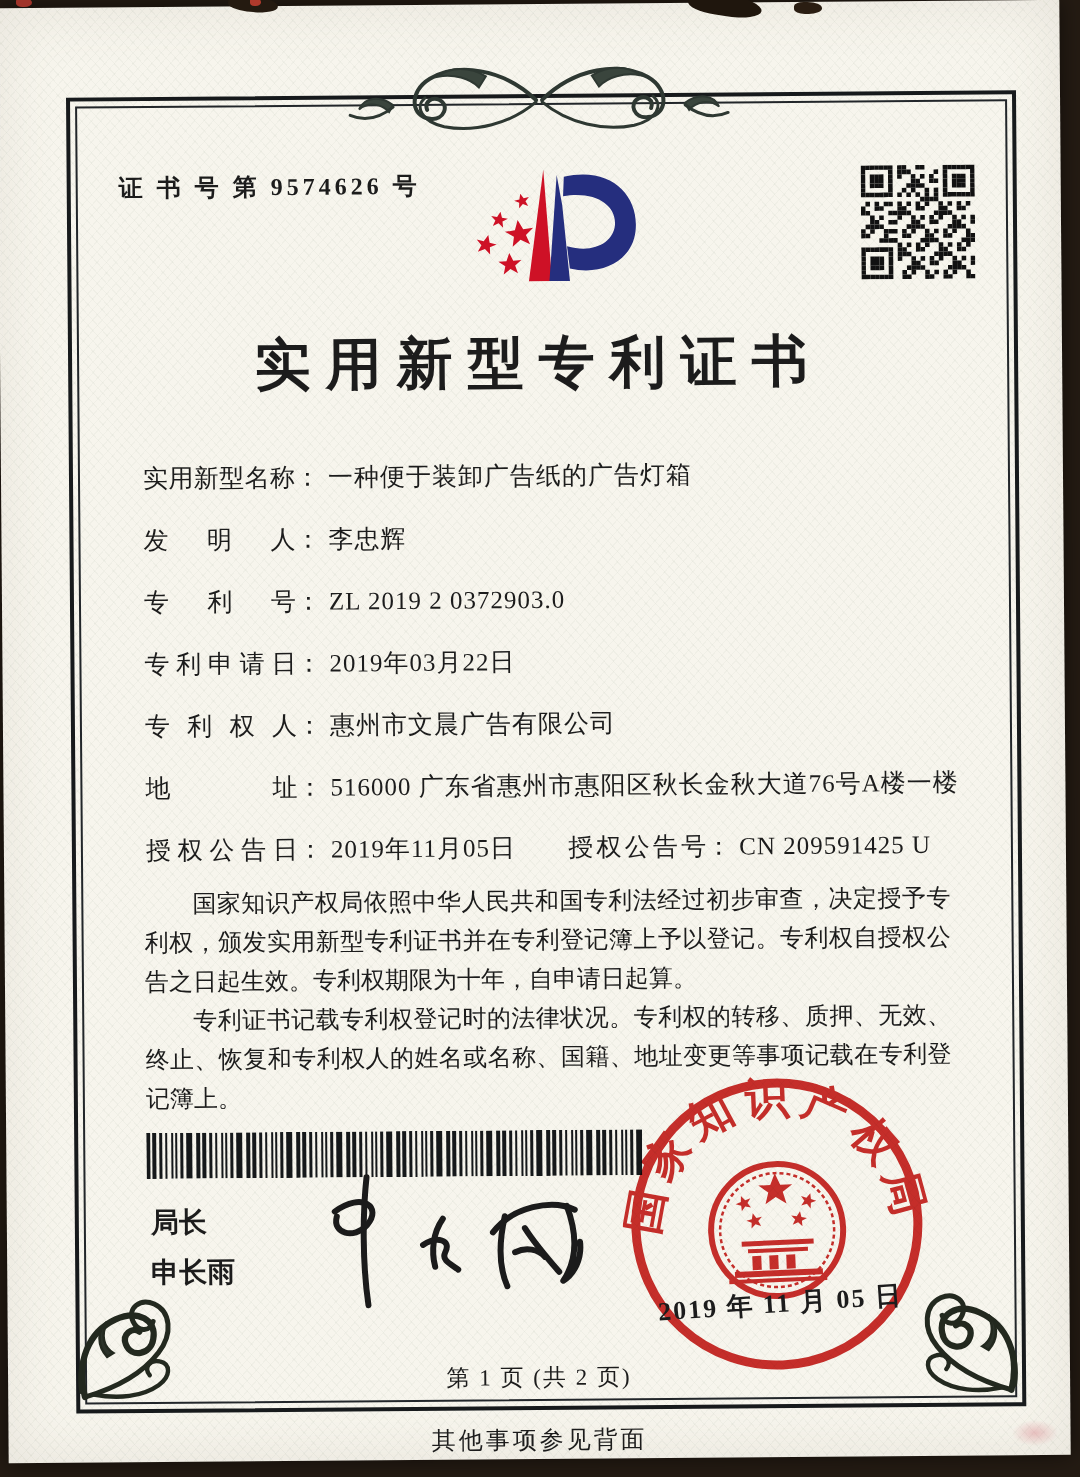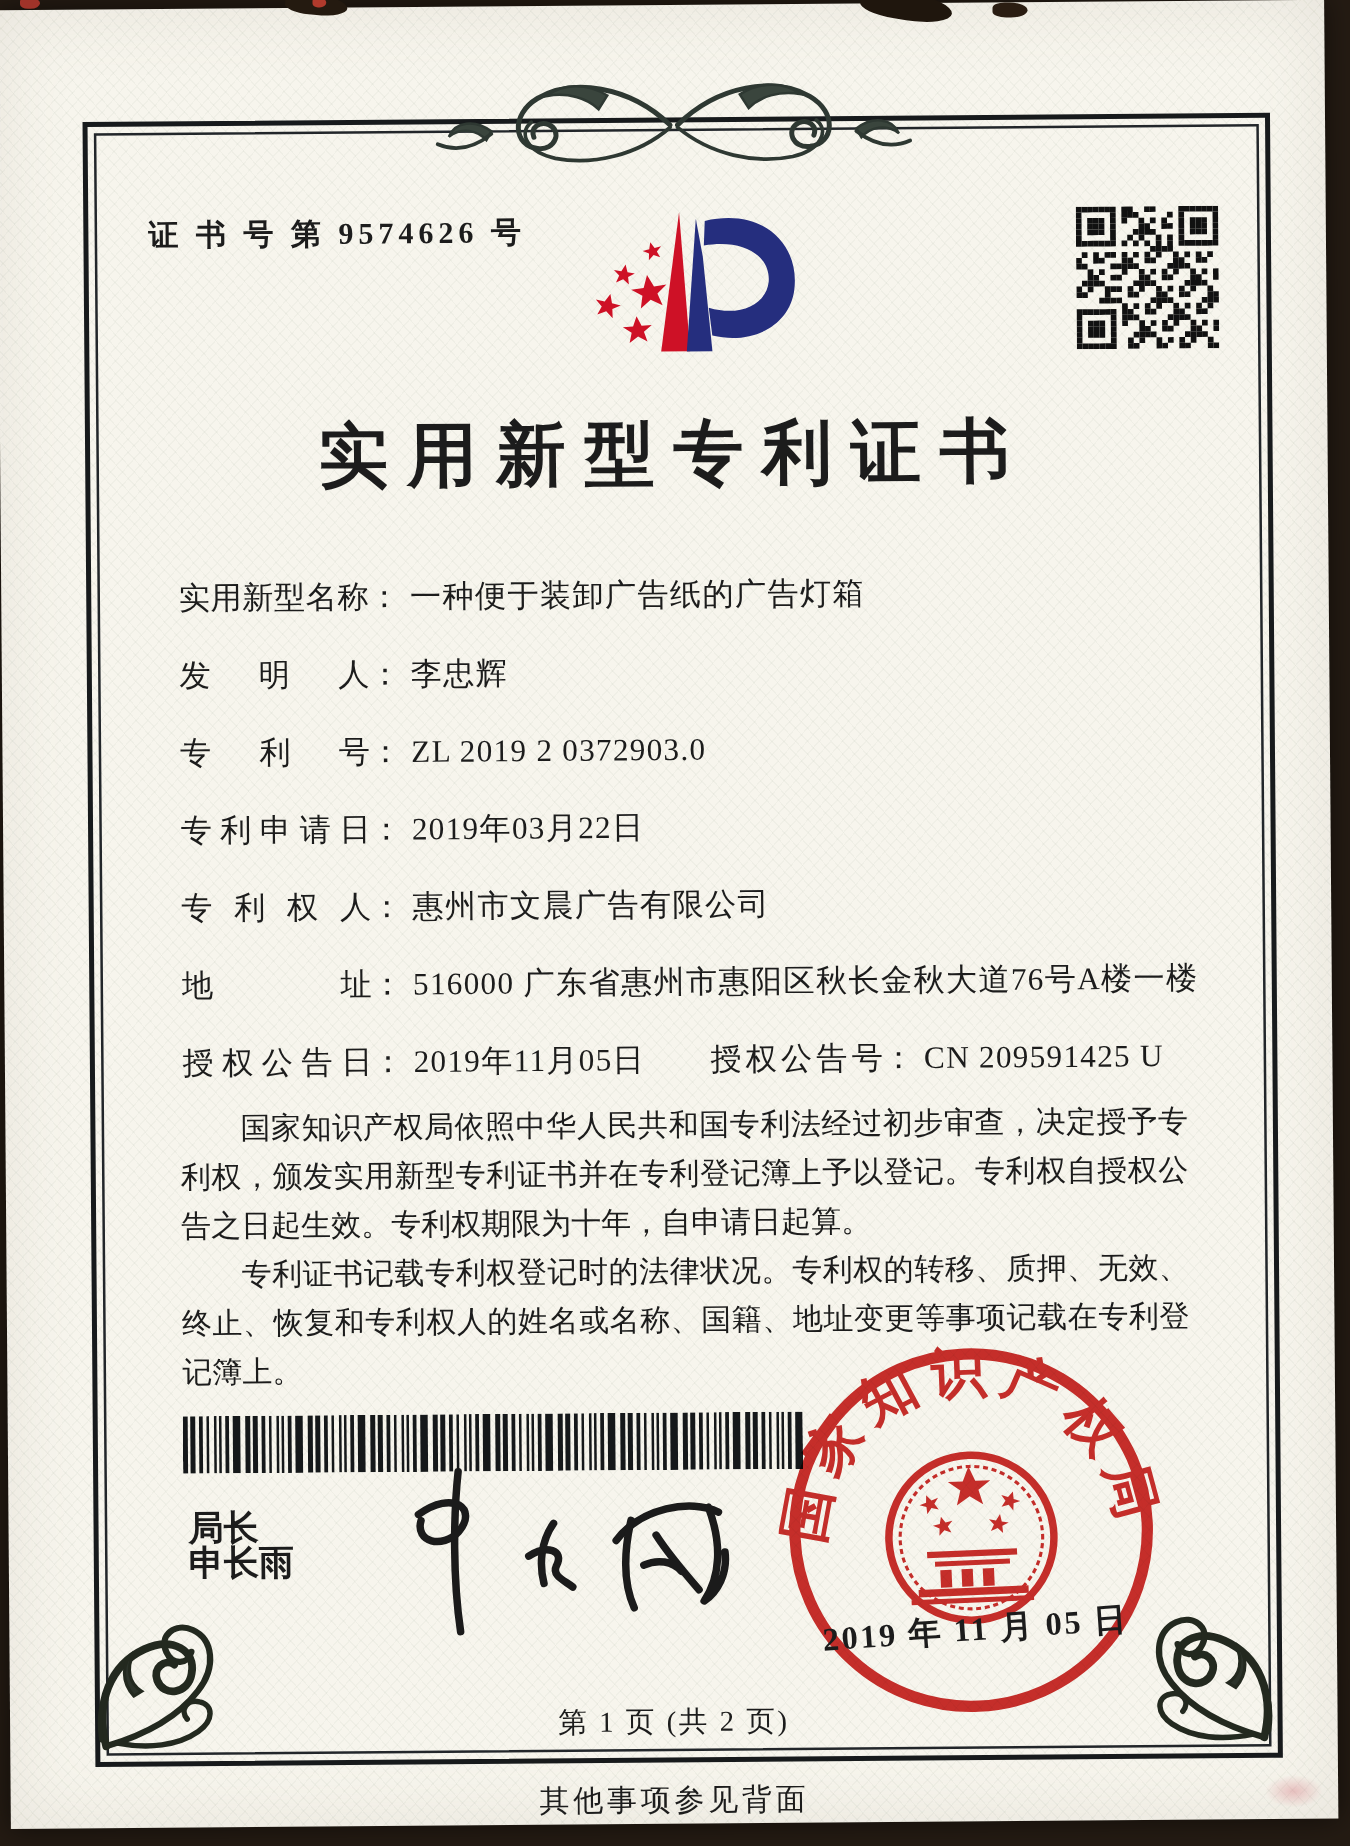--- a/index.html
+++ b/index.html
@@ -61,21 +61,21 @@
   .fcolon{display:inline-block;}
   .fvalue{padding-left:8px;letter-spacing:1px;}
   .fpair2{margin-left:46px;}
   .fpair2 .flabel{width:138px;}
   
   .bodytext{position:absolute;left:140px;top:878px;width:806px;font-size:24px;line-height:39px;text-align:justify;}
   .bodytext p{margin:0;text-indent:2em;}
   
   .barcode{position:absolute;left:140px;top:1126px;width:496px;height:46px;overflow:hidden;}
   .signatory{position:absolute;left:144px;top:1202px;font-family:"Liberation Sans", sans-serif;font-weight:bold;font-size:28px;line-height:1;}
-  .signatory .stitle{}
+  .signatory .stitle{margin-bottom:22px;}
   .signature{position:absolute;left:292px;top:1162px;width:312px;height:150px;}
   .seal{position:absolute;left:616px;top:1068px;width:308px;height:308px;transform:rotate(-2deg);opacity:.93;mix-blend-mode:multiply;}
   .sealdate{
     position:absolute;left:648px;top:1284px;width:250px;text-align:center;
     font-size:26px;font-weight:bold;letter-spacing:2px;transform:rotate(-3.5deg);
   }
   .pageinfo{position:absolute;left:0;top:1358px;width:100%;text-align:center;font-size:23px;letter-spacing:2px;}
   .backnote{position:absolute;left:0;top:1420px;width:100%;text-align:center;font-size:24px;letter-spacing:3px;}
 </style>
 </head>

